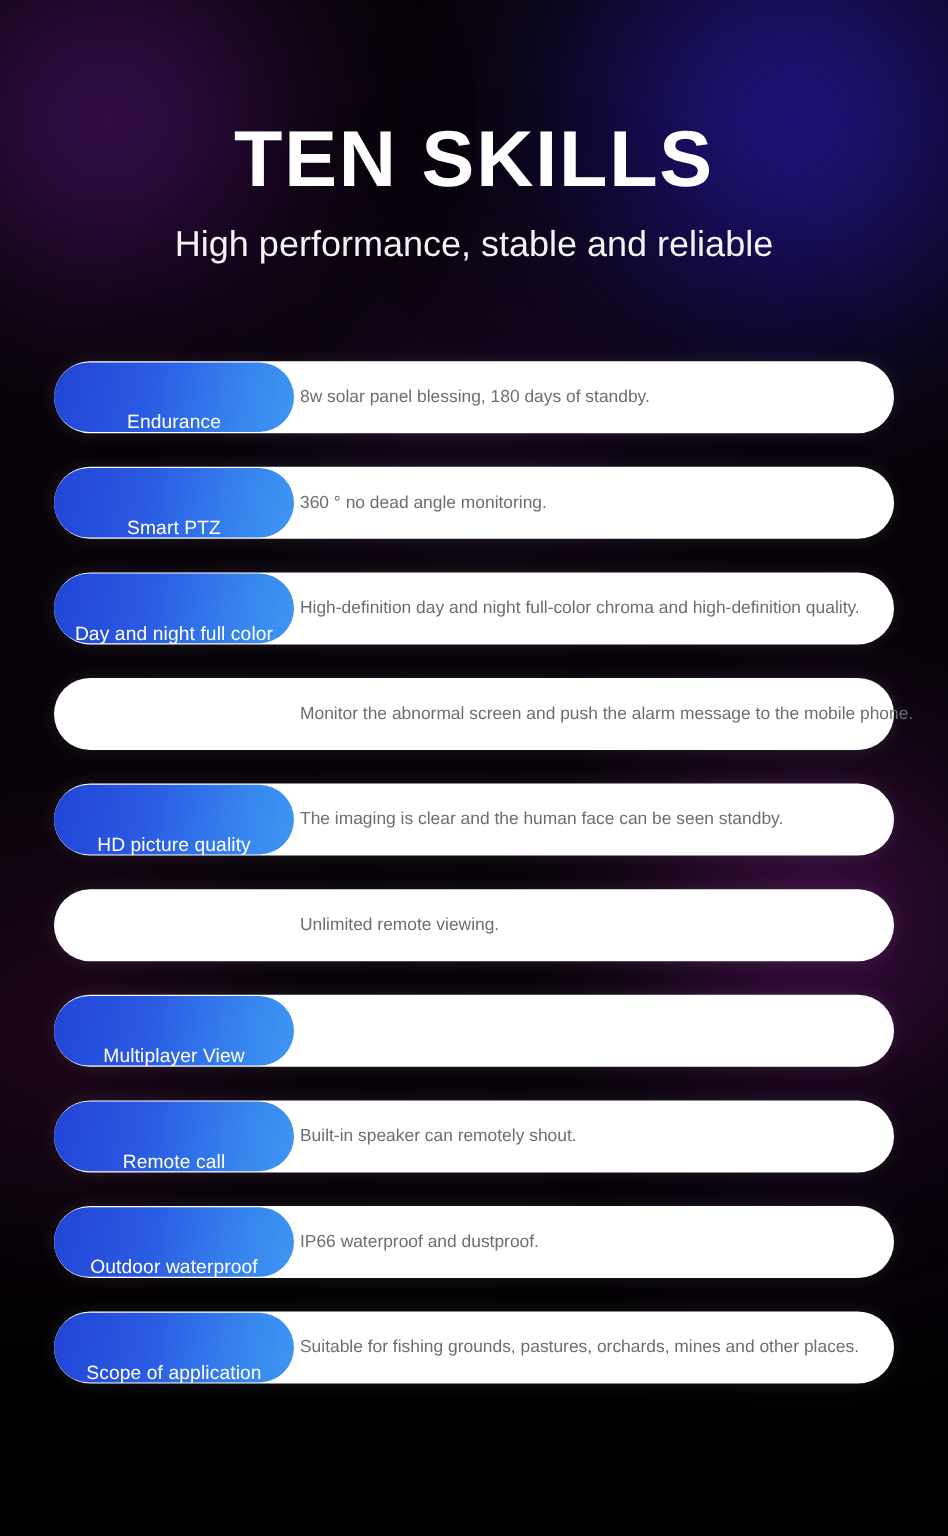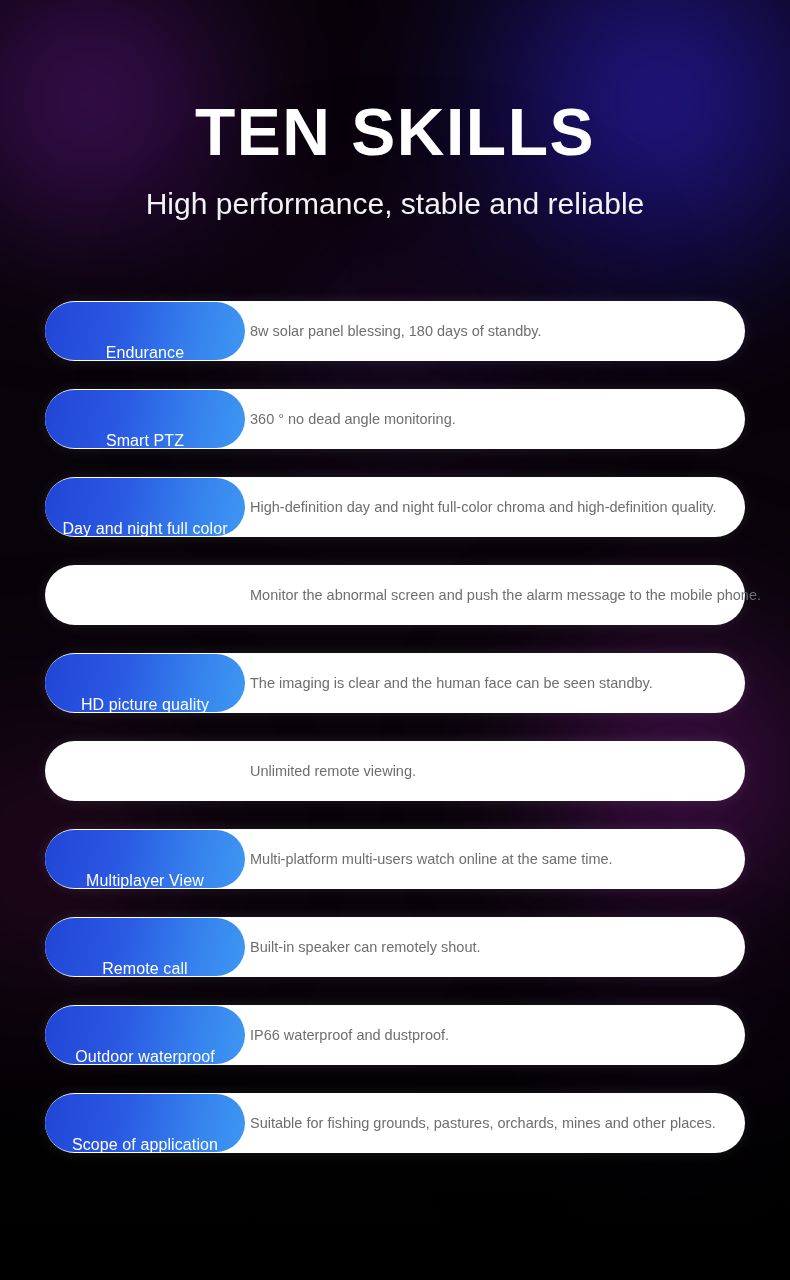--- a/index.html
+++ b/index.html
@@ -203,21 +203,20 @@
         <div class="skill-pill">
           <span class="skill-pill-label">HD picture quality</span>
         </div>
       </div>
       <div class="skill-row">
         <div class="skill-card"></div>
         <div class="skill-desc">Unlimited remote viewing.</div>
       </div>
       <div class="skill-row">
         <div class="skill-card"></div>
-        <div class="skill-desc">Multi-platform multi-users watch online at the same time.</div>
         <div class="skill-pill">
           <span class="skill-pill-label">Multiplayer View</span>
         </div>
       </div>
       <div class="skill-row">
         <div class="skill-card"></div>
         <div class="skill-desc">Built-in speaker can remotely shout.</div>
         <div class="skill-pill">
           <span class="skill-pill-label">Remote call</span>
         </div>

